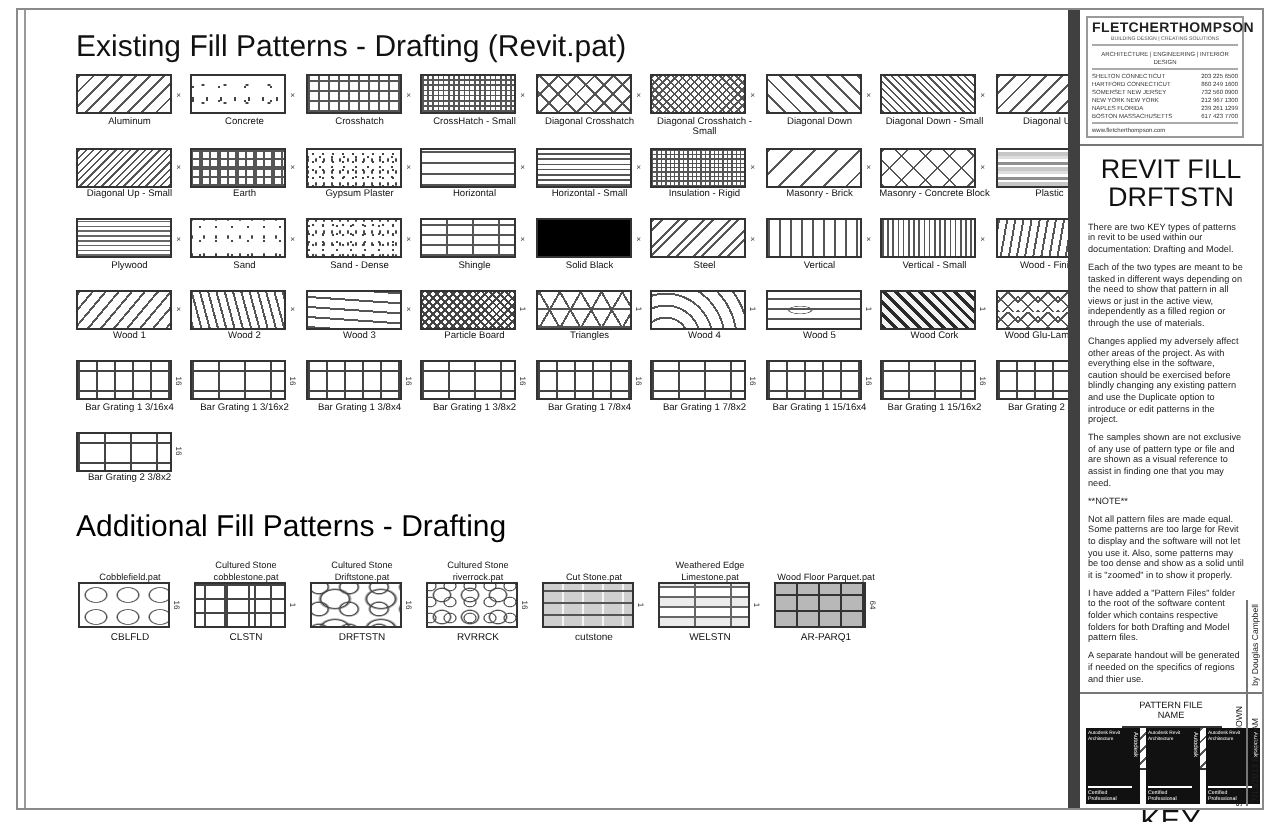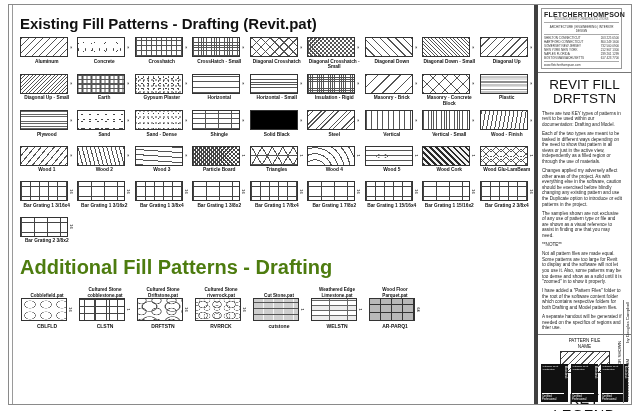--- a/index.html
+++ b/index.html
@@ -1,30 +1,30 @@
 <!DOCTYPE html>
 <html><head>
 <meta charset="utf-8">
 <style>
   html,body{margin:0;padding:0;background:#fdfdfd;font-family:"Liberation Sans",sans-serif;}
   .page{position:relative;width:640px;height:411px;background:#fff;overflow:hidden;}
   .sheet{position:absolute;left:8px;top:4px;width:624px;height:401px;border:1px solid #8a8a8a;background:#fff;box-sizing:border-box;}
   .sheet::before{content:"";position:absolute;left:3px;top:0;bottom:0;width:1px;background:#9a9a9a;}
 
   
-  .main{position:absolute;left:7px;top:0;width:524px;font-weight:bold;}
+  .main{position:absolute;left:25px;top:0;width:524px;}
   .main-title{margin:10px 0 5px 4px;font-size:15px;color:#111;}
   .grid{display:grid;grid-template-columns:repeat(9,57.5px);row-gap:4px;margin-left:2px;}
   .cell{display:flex;flex-direction:column;align-items:center;}
   .swrow{display:flex;align-items:center;}
   .sw{width:48px;height:20px;border:1px solid #333;box-sizing:border-box;background-color:#fff;}
   .scale{font-size:4px;color:#333;transform:rotate(90deg);width:5px;margin-left:1px;text-align:center;}
   .plabel{font-size:4.8px;line-height:1.15;text-align:center;margin-top:1.5px;color:#111;max-width:56px;min-height:10px;}
 
-  .additional-title{margin:8px 0 3px 4px;font-size:20px;color:#4d7c0f;}
+  .additional-title{margin:8px 0 3px 4px;font-size:15px;color:#000000;}
   .agrid{display:grid;grid-template-columns:repeat(7,58px);margin-left:2px;}
   .acell{display:flex;flex-direction:column;align-items:center;}
   .pfile{font-size:4.6px;line-height:1.2;text-align:center;min-height:16px;display:flex;align-items:flex-end;justify-content:center;max-width:50px;color:#111;}
   .asw{width:46px;height:23px;border:1px solid #333;box-sizing:border-box;background-color:#fff;}
   .pname{font-size:5px;margin-top:2px;color:#111;text-align:center;}
 
   
   .s-alum{background-image:repeating-linear-gradient(135deg,#555 0,#555 1px,transparent 1px,transparent 5px);}
   .s-concrete{background-image:radial-gradient(#444 .7px,transparent .9px),radial-gradient(#444 .5px,transparent .7px),radial-gradient(#444 .6px,transparent .8px);background-size:11px 9px,7px 13px,13px 7px;background-position:0 0,4px 5px,7px 2px;}
   .s-grid{background-image:repeating-linear-gradient(0deg,#555 0,#555 1px,transparent 1px,transparent 5px),repeating-linear-gradient(90deg,#555 0,#555 1px,transparent 1px,transparent 5px);}
@@ -65,21 +65,21 @@
   .s-bg2{background-image:repeating-linear-gradient(90deg,#444 0,#444 1px,transparent 1px,transparent 13px),linear-gradient(#444,#444),linear-gradient(#444,#444);background-size:100% 100%,100% 1px,100% 1px;background-position:0 0,0 4px,0 14px;background-repeat:repeat,no-repeat,no-repeat;}
   .s-cobble{background-image:radial-gradient(closest-side,transparent 60%,#444 66%,transparent 76%);background-size:16px 11px;}
   .s-clstn{background-image:repeating-linear-gradient(0deg,transparent 0,transparent 6px,#444 6px,#444 7px),repeating-linear-gradient(90deg,transparent 0,transparent 14px,#444 14px,#444 15px),repeating-linear-gradient(90deg,transparent 0,transparent 10px,#444 10px,#444 11px);background-size:100% 100%,100% 7px,100% 7px;background-position:0 0,0 0,5px 7px;}
   .s-drft{background-image:radial-gradient(closest-side,transparent 56%,#444 62%,transparent 74%),radial-gradient(closest-side,transparent 52%,#444 60%,transparent 74%);background-size:23px 15px,15px 11px;background-position:0 0,11px 7px;}
   .s-river{background-image:radial-gradient(closest-side,transparent 52%,#444 60%,transparent 72%),radial-gradient(closest-side,transparent 50%,#444 58%,transparent 72%);background-size:14px 11px,10px 8px;background-position:0 0,6px 5px;}
   .s-cut{background-color:#cfcfcf;background-image:repeating-linear-gradient(0deg,transparent 0,transparent 5px,#555 5px,#555 6px),repeating-linear-gradient(90deg,transparent 0,transparent 9px,#f5f5f5 9px,#f5f5f5 10px);}
   .s-welstn{background-image:repeating-linear-gradient(90deg,transparent 0,transparent 17px,#666 17px,#666 18px),repeating-linear-gradient(0deg,#ececec 0,#ececec 4px,#666 4px,#666 5px,#fff 5px,#fff 9px,#666 9px,#666 10px);}
   .s-parquet{background-color:#b8b8b8;background-image:repeating-linear-gradient(90deg,transparent 0,transparent 10px,#333 10px,#333 11px),repeating-linear-gradient(0deg,transparent 0,transparent 7px,#333 7px,#333 8px);}
 
   
-  .sidebar{position:absolute;top:0;right:0;width:97px;height:100%;border-left:4px solid #404040;box-sizing:border-box;background:#fff;}
+  .sidebar{position:absolute;top:0;right:0;width:97px;height:100%;border-left:6px solid #404040;box-sizing:border-box;background:#fff;}
   .logo-box{margin:3px 9px 0 3px;border:1px solid #9a9a9a;padding:2px 2px 1px;}
   .logo-company{font-size:7px;font-weight:bold;text-align:center;letter-spacing:.2px;color:#222;}
   .logo-tagline{font-size:2.6px;text-align:center;color:#555;border-bottom:1px solid #aaa;padding-bottom:1px;margin-bottom:1px;}
   .logo-services{font-size:3px;text-align:center;border-bottom:1px solid #aaa;padding:1px 0;color:#333;}
   .offices{margin-top:1px;}
   .office-row{display:flex;justify-content:space-between;font-size:3px;color:#333;line-height:1.35;}
   .logo-web{font-size:3px;border-top:1px solid #aaa;margin-top:1px;padding-top:1px;color:#333;}
   .sidebar-rule{border:none;border-top:1px solid #777;margin:3px 0 0;}
   .revit-heading{font-size:13.5px;text-align:center;line-height:1.05;margin:5px 0 4px;color:#111;}
   .paras{padding:0 9px 0 4px;}

